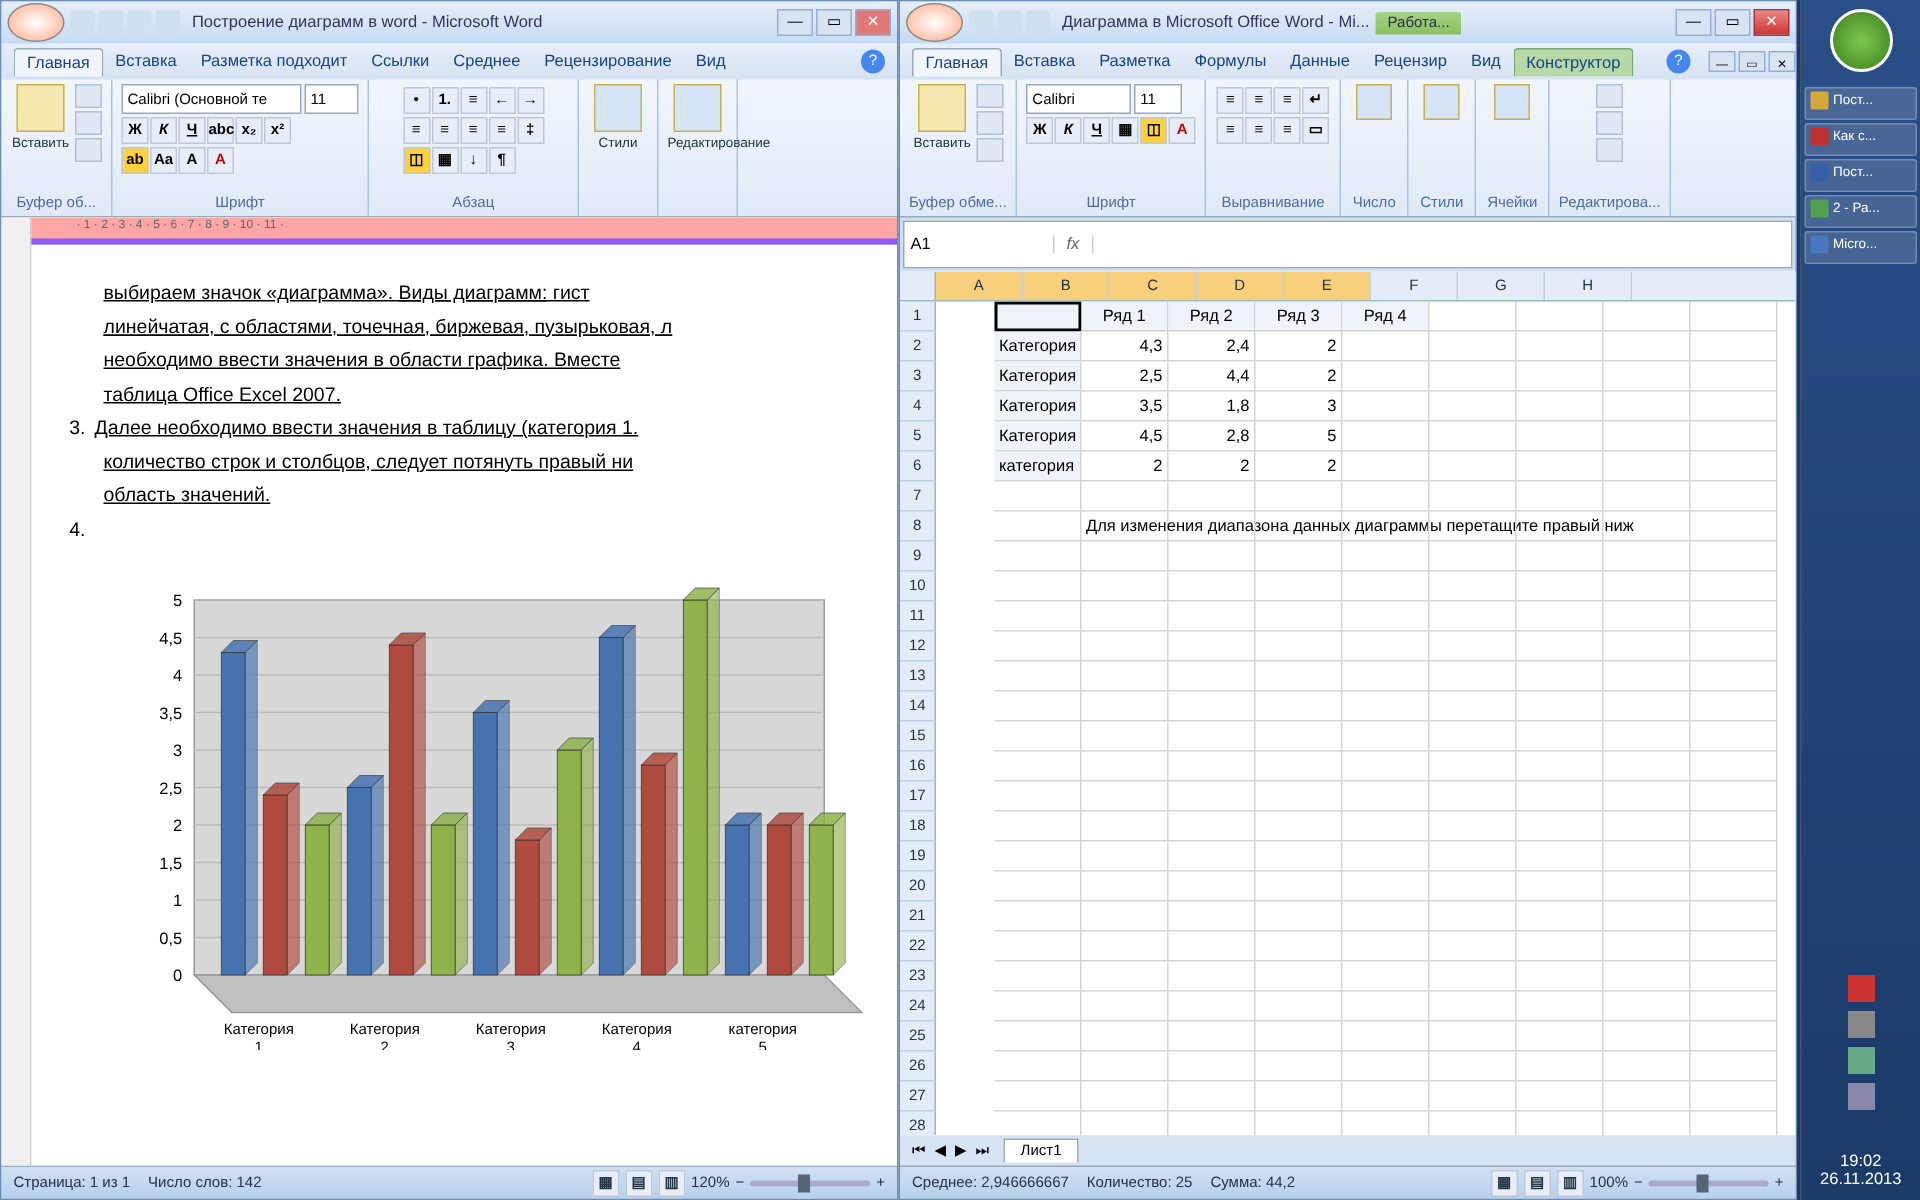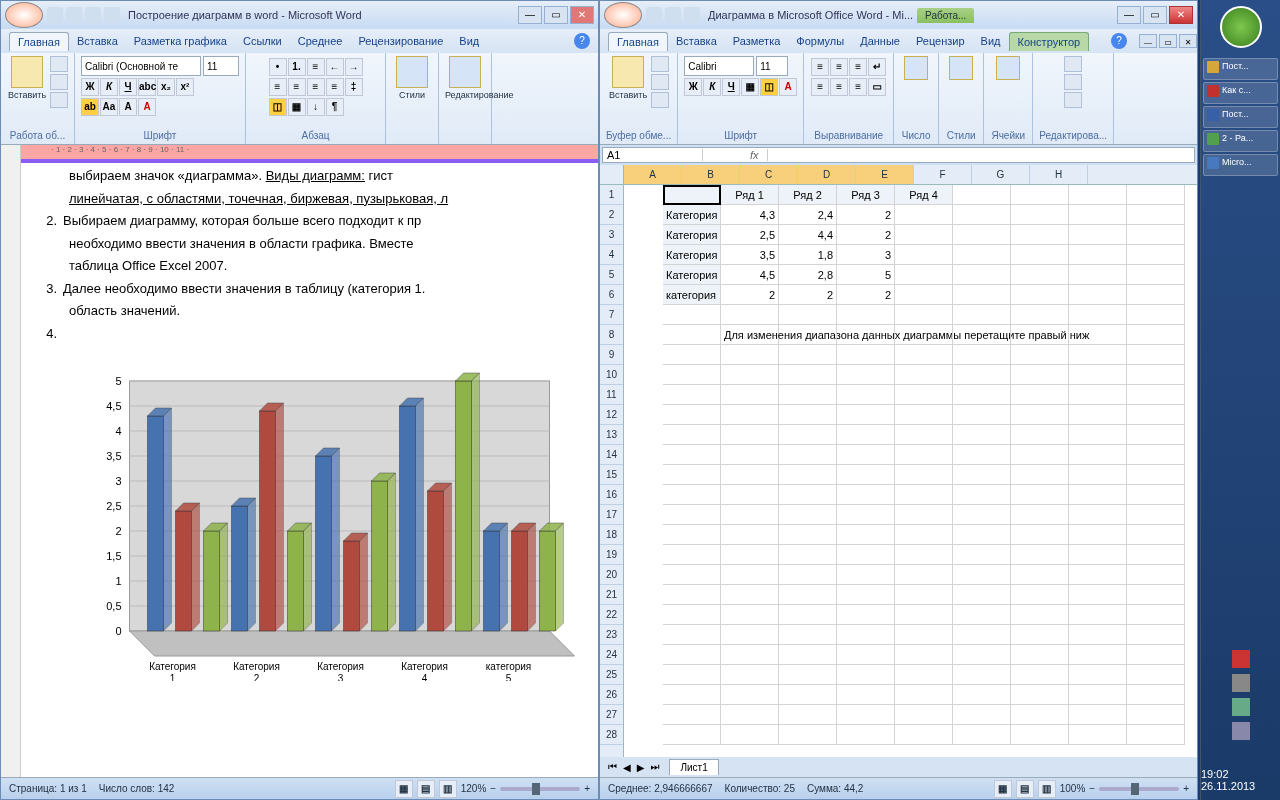--- a/index.html
+++ b/index.html
@@ -31,32 +31,32 @@
 .small-icons { display: flex; flex-direction: column; gap: 2px; }
 .si { width: 18px; height: 16px; background: #e0e8f3; border: 1px solid #b0c0d8; }
 .font-row { display:flex; gap:2px; }
 .combo { height: 20px; background: #fff; border: 1px solid #9ab; font-size: 10px; padding: 1px 3px; display:flex; align-items:center;}
 .btn-row { display:flex; gap:1px; margin-top:2px;}
 .rbtn { width:18px; height:18px; background:#e8eef8; border:1px solid #c0c8d8; font-size:10px; text-align:center; line-height:16px; font-weight:bold;}
 .doc-area { flex:1; background:#fff; display:flex; overflow:hidden; position:relative; }
 .ruler-v { width:20px; background:#f0f0f0; border-right:1px solid #ccc; }
 .ruler-h { height:18px; background:#fca5a5; border-bottom:4px solid #8b5cf6; position:relative; font-size:8px; color:#666; padding-left:30px;}
 .page-content { flex:1; display:flex; flex-direction:column;}
-.doc-body { flex:1; padding:0 20px; background:#fff; overflow:hidden; font-size:13px; line-height:1.5; color:#000;}
+.doc-body { flex:1; padding:19px 20px; background:#fff; overflow:hidden; font-size:13px; line-height:1.5; color:#000;text-decoration:underline;}
 .doc-body p { margin:3px 0; }
 .doc-body .indent { padding-left:28px; }
 .underline { text-decoration:underline;}
 .chart-container { margin-top:18px; height:320px; position:relative; }
 .chart-canvas { width:100%; height:100%; }
 .status-bar { height:22px; background:linear-gradient(#d0e0f3,#b8d0ed); border-top:1px solid #9ab; display:flex; align-items:center; font-size:10px; color:#234; padding:0 8px; gap:12px;}
 .status-right { margin-left:auto; display:flex; align-items:center; gap:4px;}
 .zoom-slider { width:80px; height:4px; background:#aac; border-radius:2px; position:relative;}
 .zoom-thumb { width:8px; height:12px; background:#567; position:absolute; left:40%; top:-4px;}
 
-.formula-bar { height:16px; background:#fff; border:1px solid #9ab; display:flex; align-items:center; margin:2px;gap:39px;}
+.formula-bar { height:32px; background:#fff; border:1px solid #9ab; display:flex; align-items:center; margin:2px;}
 .name-box { width:100px; border-right:1px solid #ccc; padding:0 4px; font-size:11px;}
 .fx { padding:0 8px; font-style:italic; color:#666; font-size:11px; border-right:1px solid #ccc;}
 .grid-area { flex:1; background:#fff; display:flex; overflow:hidden;}
 .row-headers { width:24px; background:#e4ecf7; border-right:1px solid #9bb;}
 .row-h { height:20px; border-bottom:1px solid #c0d0e4; font-size:10px; text-align:center; line-height:20px; color:#234;}
 .col-headers { height:20px; display:flex; background:#e4ecf7; border-bottom:1px solid #9bb;}
 .col-h { width:58px; border-right:1px solid #c0d0e4; font-size:10px; text-align:center; line-height:20px; color:#234;}
 .col-h.sel { background:#f8cf7a; }
 .cells { flex:1; position:relative;}
 .cell-row { display:flex; height:20px;padding-left:39px;}
@@ -64,21 +64,21 @@
 .cell.hdr { background:#eef3fa; text-align:center;}
 .cell.num { text-align:right;}
 .cell.selected { border:2px solid #000;}
 .sheet-tabs { height:20px; background:#d6e3f3; display:flex; align-items:center; font-size:10px; padding-left:8px;}
 .sheet-tab { padding:2px 10px; background:#fff; border:1px solid #9ab; border-bottom:none; }
 
 .win-sidebar { position:absolute; right:0; top:0; width:80px; height:800px; background:linear-gradient(#2a4e87,#1a3a68); border-left:1px solid #456;}
 .start-btn { width:42px; height:42px; border-radius:50%; background:radial-gradient(#7ec850,#3a7e1a); margin:6px auto; border:2px solid #fff;}
 .tray-icons { position:absolute; bottom:60px; left:8px; right:8px; display:flex; flex-direction:column; gap:6px; align-items:center;}
 .tray-i { width:18px; height:18px; }
-.clock { position:absolute; bottom:8px; width:100%; color:#fff; font-size:11px;}
+.clock { position:absolute; bottom:8px; width:100%; text-align:center; color:#fff; font-size:11px;}
 .task-items { margin-top:10px; display:flex; flex-direction:column; gap:2px; padding:0 2px;}
 .task-item { height:22px; background:rgba(255,255,255,0.15); border:1px solid rgba(255,255,255,0.25); border-radius:2px; font-size:9px; color:#fff; padding:2px 3px; overflow:hidden; white-space:nowrap;}
 .lang { position:absolute; bottom:110px; width:100%; text-align:center; color:#fff; font-size:11px;}
 .chart-contextual { background:linear-gradient(#a8d088,#8bc060); padding:2px 8px; font-size:10px; color:#234; margin-left:4px; border-radius:2px 2px 0 0;}
 </style>
 </head>
 <body>
 
 <div class="desktop">
 
@@ -94,41 +94,41 @@
       <span class="title-text">Построение диаграмм в word - Microsoft Word</span>
       <div class="win-ctrl">
         <div class="win-btn">—</div>
         <div class="win-btn">▭</div>
         <div class="win-btn close">✕</div>
       </div>
     </div>
     <div class="tabs-row">
       <div class="tab active">Главная</div>
       <div class="tab">Вставка</div>
-      <div class="tab">Разметка графика</div>
+      <div class="tab">Разметка подходит</div>
       <div class="tab">Ссылки</div>
       <div class="tab">Среднее</div>
       <div class="tab">Рецензирование</div>
       <div class="tab">Вид</div>
       <div class="help-icon">?</div>
     </div>
     <div class="ribbon">
       <div class="ribbon-group">
         <div class="ribbon-group-content">
           <div class="big-btn">
             <div class="icon"></div>
             <div class="lbl">Вставить</div>
           </div>
           <div class="small-icons">
             <div class="si"></div>
             <div class="si"></div>
             <div class="si"></div>
           </div>
         </div>
-        <div class="rg-label">Работа об...</div>
+        <div class="rg-label">Буфер об...</div>
       </div>
       <div class="ribbon-group" style="min-width:170px">
         <div>
           <div class="font-row">
             <div class="combo" style="width:120px">Calibri (Основной те</div>
             <div class="combo" style="width:36px">11</div>
           </div>
           <div class="btn-row">
             <div class="rbtn">Ж</div>
             <div class="rbtn" style="font-style:italic">К</div>
@@ -184,24 +184,24 @@
         </div>
       </div>
     </div>
     <div class="doc-area">
       <div class="ruler-v"></div>
       <div class="page-content">
         <div class="ruler-h">· 1 · 2 · 3 · 4 · 5 · 6 · 7 · 8 · 9 · 10 · 11 ·</div>
         <div class="doc-body">
           <p class="indent"><span>выбираем значок «диаграмма».</span> <span class="underline">Виды диаграмм:</span><span> гист</span></p>
           <p class="indent underline">линейчатая, с областями, точечная, биржевая, пузырьковая, л</p>
-          <p><span style="display:inline-block;width:22px;text-align:right;padding-right:6px">2.</span><span>Выбираем диаграмму, которая больше всего подходит к пр</span></p>
           <p class="indent">необходимо ввести значения в области графика. Вместе</p>
           <p class="indent">таблица Office Excel 2007.</p>
           <p><span style="display:inline-block;width:22px;text-align:right;padding-right:6px">3.</span><span>Далее необходимо ввести значения в таблицу (категория 1.</span></p>
+          <p class="indent">количество строк и столбцов, следует потянуть правый ни</p>
           <p class="indent">область значений.</p>
           <p><span style="display:inline-block;width:22px;text-align:right;padding-right:6px">4.</span></p>
           <div class="chart-container">
             <svg class="chart-canvas" id="chart-svg" viewBox="0 0 520 320">
                 <rect x="80" y="20" width="420" height="250" fill="#d8d8d8" stroke="#999"></rect>
                 <line x1="80" y1="270" x2="500" y2="270" stroke="#bbb"></line>
                 <text x="72" y="274" font-size="11" text-anchor="end" fill="#000">0</text>
                 <line x1="80" y1="245" x2="500" y2="245" stroke="#bbb"></line>
                 <text x="72" y="249" font-size="11" text-anchor="end" fill="#000">0,5</text>
                 <line x1="80" y1="220" x2="500" y2="220" stroke="#bbb"></line>

